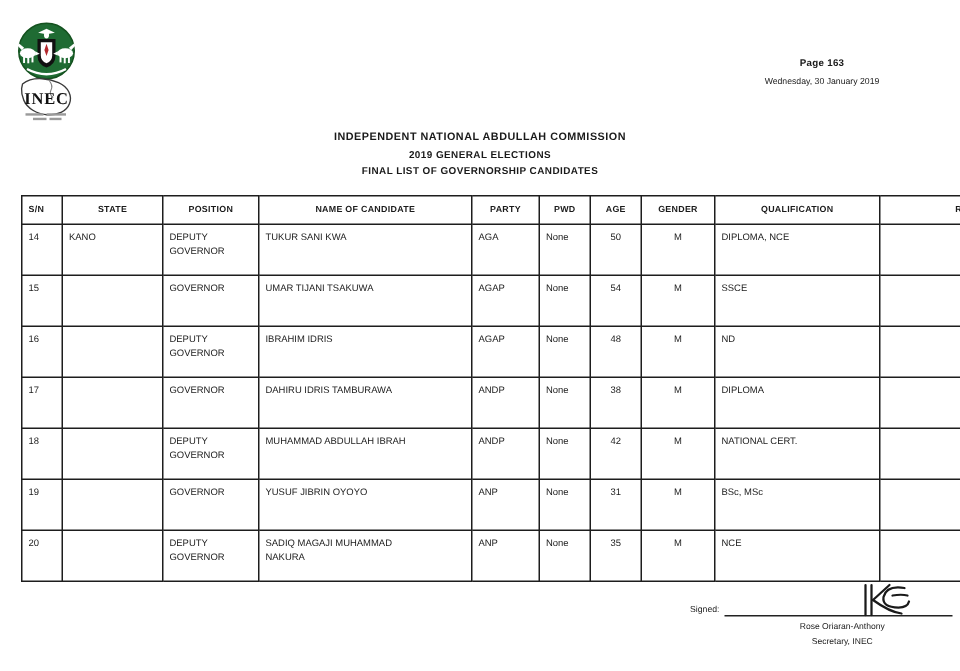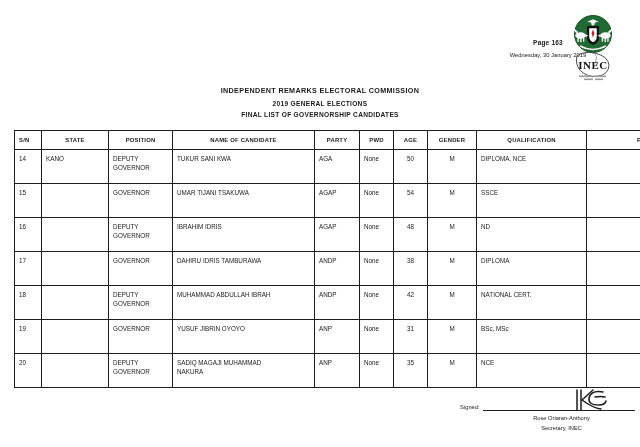--- a/index.html
+++ b/index.html
@@ -35,21 +35,21 @@
     margin-top: 3px;
   }
 
   
   .logo-wrap {
     position: absolute;
     top: 14px;
     left: 0;
     width: 624px;
     display: flex;
-    justify-content: flex-end;
+    justify-content: flex-start;
   }
   .logo {
     width: 62px;
     height: 70px;
     position: relative;
   }
 
   
   .titles {
     position: absolute;
@@ -218,21 +218,21 @@
     </svg>
   </div>
 </div>
 
 <div class="page-meta">
   <div class="page-no">Page 163</div>
   <div class="page-date">Wednesday, 30 January 2019</div>
 </div>
 
 <div class="titles">
-  <div class="t1">INDEPENDENT REMARKS ELECTORAL COMMISSION</div>
+  <div class="t1">INDEPENDENT NATIONAL ABDULLAH COMMISSION</div>
   <div class="t2">2019 GENERAL ELECTIONS</div>
   <div class="t3">FINAL LIST OF GOVERNORSHIP CANDIDATES</div>
 </div>
 
 <table class="cand">
   <thead>
     <tr>
       <th class="c-sn">S/N</th>
       <th class="c-state">STATE</th>
       <th class="c-pos">POSITION</th>

